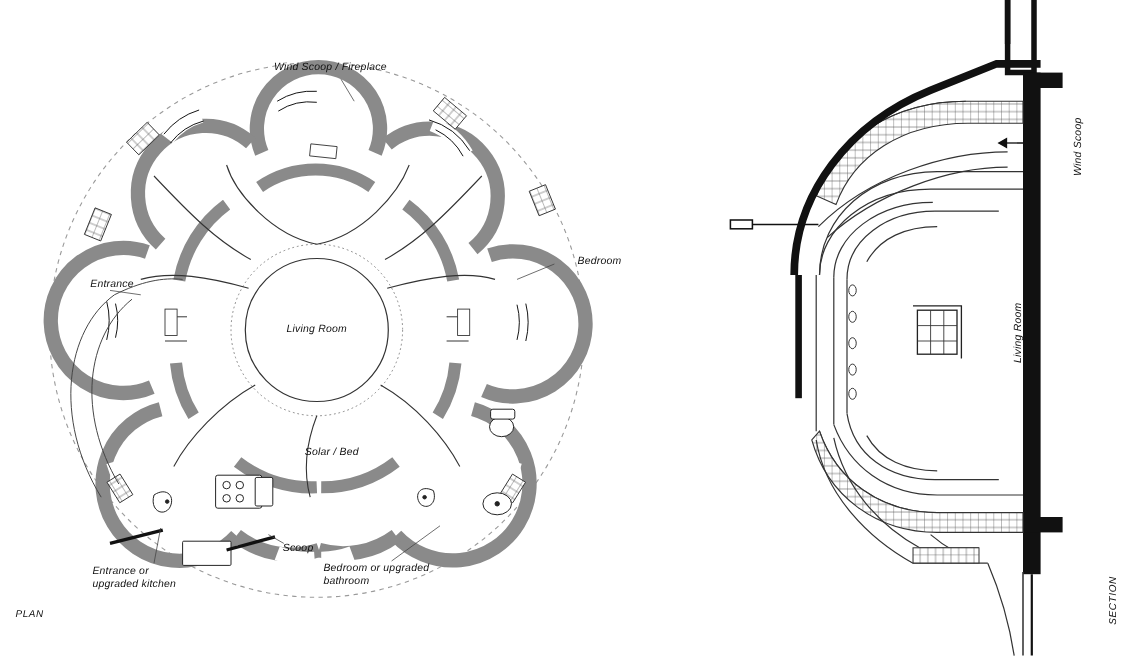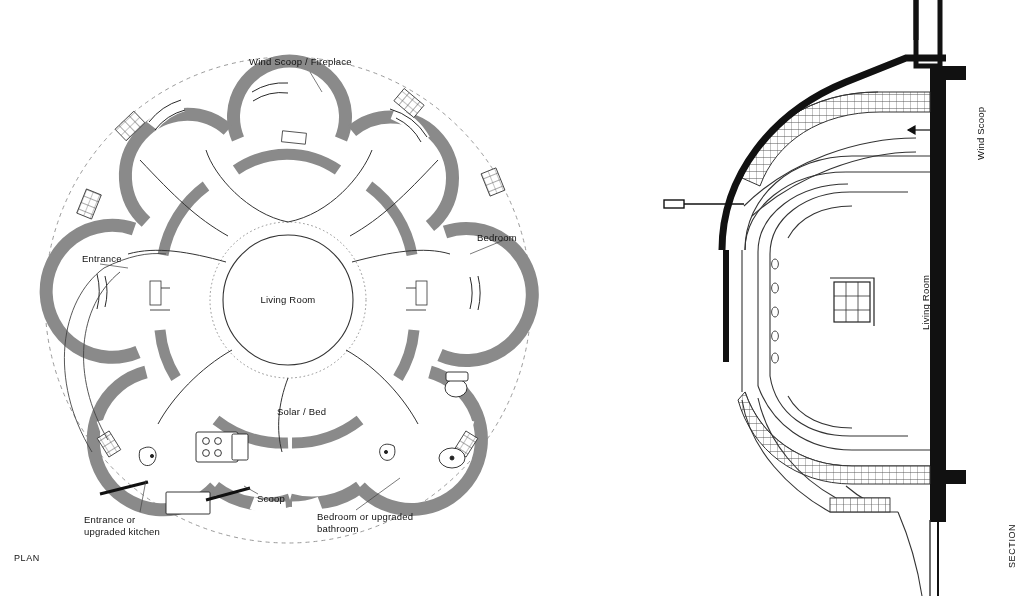--- a/index.html
+++ b/index.html
@@ -13,20 +13,21 @@
     position: relative;
     overflow: hidden;
     font-family: "Liberation Sans", sans-serif;
     color: #1a1a1a;
   }
   #drawing-root {
     position: absolute;
     left: 0; top: 0;
     width: 1024px;
     height: 440px;
+    font-style: italic;
   }
   svg.fig {
     position: absolute;
     left: 0; top: 0;
     width: 1024px;
     height: 600px;
   }
   .lbl {
     position: absolute;
     font-family: "Liberation Sans", sans-serif;
@@ -282,28 +283,28 @@
         <path d="M846 486 C860 498 874 506 890 510"></path>
         <path d="M898 512 C910 540 918 570 922 596"></path>
         <path d="M930 520 L930 596" stroke-width="1.4"></path>
       </g>
 
       <rect x="830" y="498" width="60" height="14" fill="url(#brickHatch)" stroke="#333" stroke-width="0.9"></rect>
     </g>
   </svg>
 
   <div class="lbl" style="left:249px; top:56px;">Wind Scoop / Fireplace</div>
-  <div class="lbl" style="left:477px; top:232px;">Bedroom</div>
+  <div class="lbl" style="left:525px; top:232px;">Bedroom</div>
   <div class="lbl" style="left:58px; top:253px;padding-left:24px;">Entrance</div>
   <div class="lbl" style="left:254px; top:294px; width:68px; text-align:center;">Living Room</div>
   <div class="lbl" style="left:277px; top:406px;">Solar / Bed</div>
   <div class="lbl" style="left:257px; top:493px;">Scoop</div>
   <div class="lbl" style="left:84px; top:514px;">Entrance or
 upgraded kitchen</div>
-  <div class="lbl" style="left:317px; top:511px;">Bedroom or upgraded
+  <div class="lbl" style="left:294px; top:511px;">Bedroom or upgraded
 bathroom</div>
   <div class="lbl caption" style="left:14px; top:552px;text-align:right;">PLAN</div>
 
   <div class="lbl vert" style="left:975px; top:160px;">Wind Scoop</div>
   <div class="lbl vert" style="left:920px; top:330px;">Living Room</div>
   <div class="lbl caption vert" style="left:1006px; top:568px;">SECTION</div>
 
 </div>
 
 </body></html>

